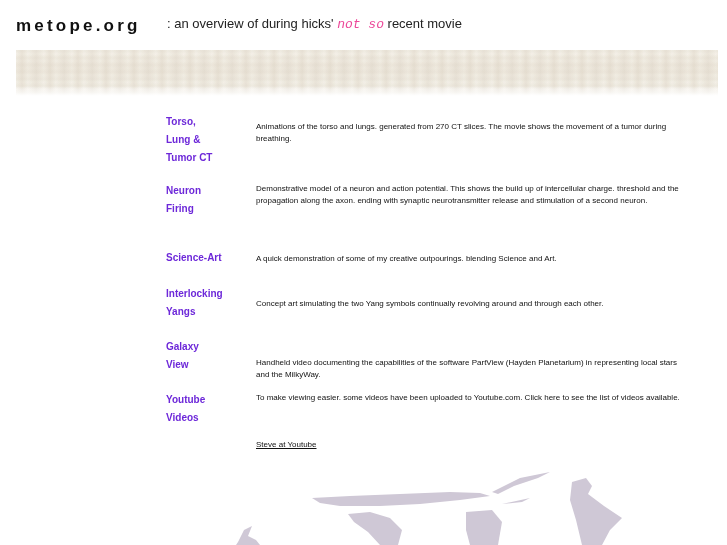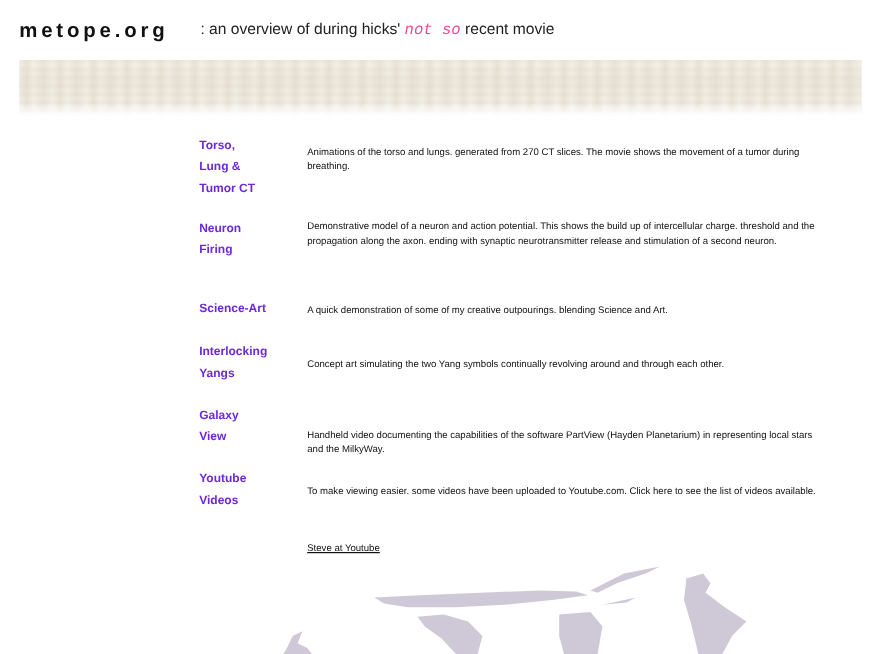--- a/index.html
+++ b/index.html
@@ -93,21 +93,21 @@
     <div class="work-title">Galaxy
 View</div>
     <div class="work-desc" style="top:7px;margin-top:12px;">
       <span class="line">Handheld video documenting the capabilities of the software PartView (Hayden Planetarium) in representing local stars and the MilkyWay.</span>
     </div>
   </div>
 
   <div class="work-row" style="top:278px;">
     <div class="work-title">Youtube
 Videos</div>
-    <div class="work-desc" style="top:13px;">
+    <div class="work-desc" style="top:1px;">
       <span class="line">To make viewing easier. some videos have been uploaded to Youtube.com. Click here to see the list of videos available.</span>
       <a class="line">Steve at Youtube</a>
     </div>
   </div>
 </div>
 
 <svg class="footer-art" viewBox="0 0 420 75" xmlns="http://www.w3.org/2000/svg">
   <g fill="#cfc8d6">
     <path d="M8 72 L14 60 L22 56 L18 66 L26 70 L30 75 L6 75 Z"></path>
     <path d="M82 28 L120 26 L170 24 L220 22 L250 23 L260 26 L230 30 L190 34 L150 36 L110 36 L90 33 Z"></path>

